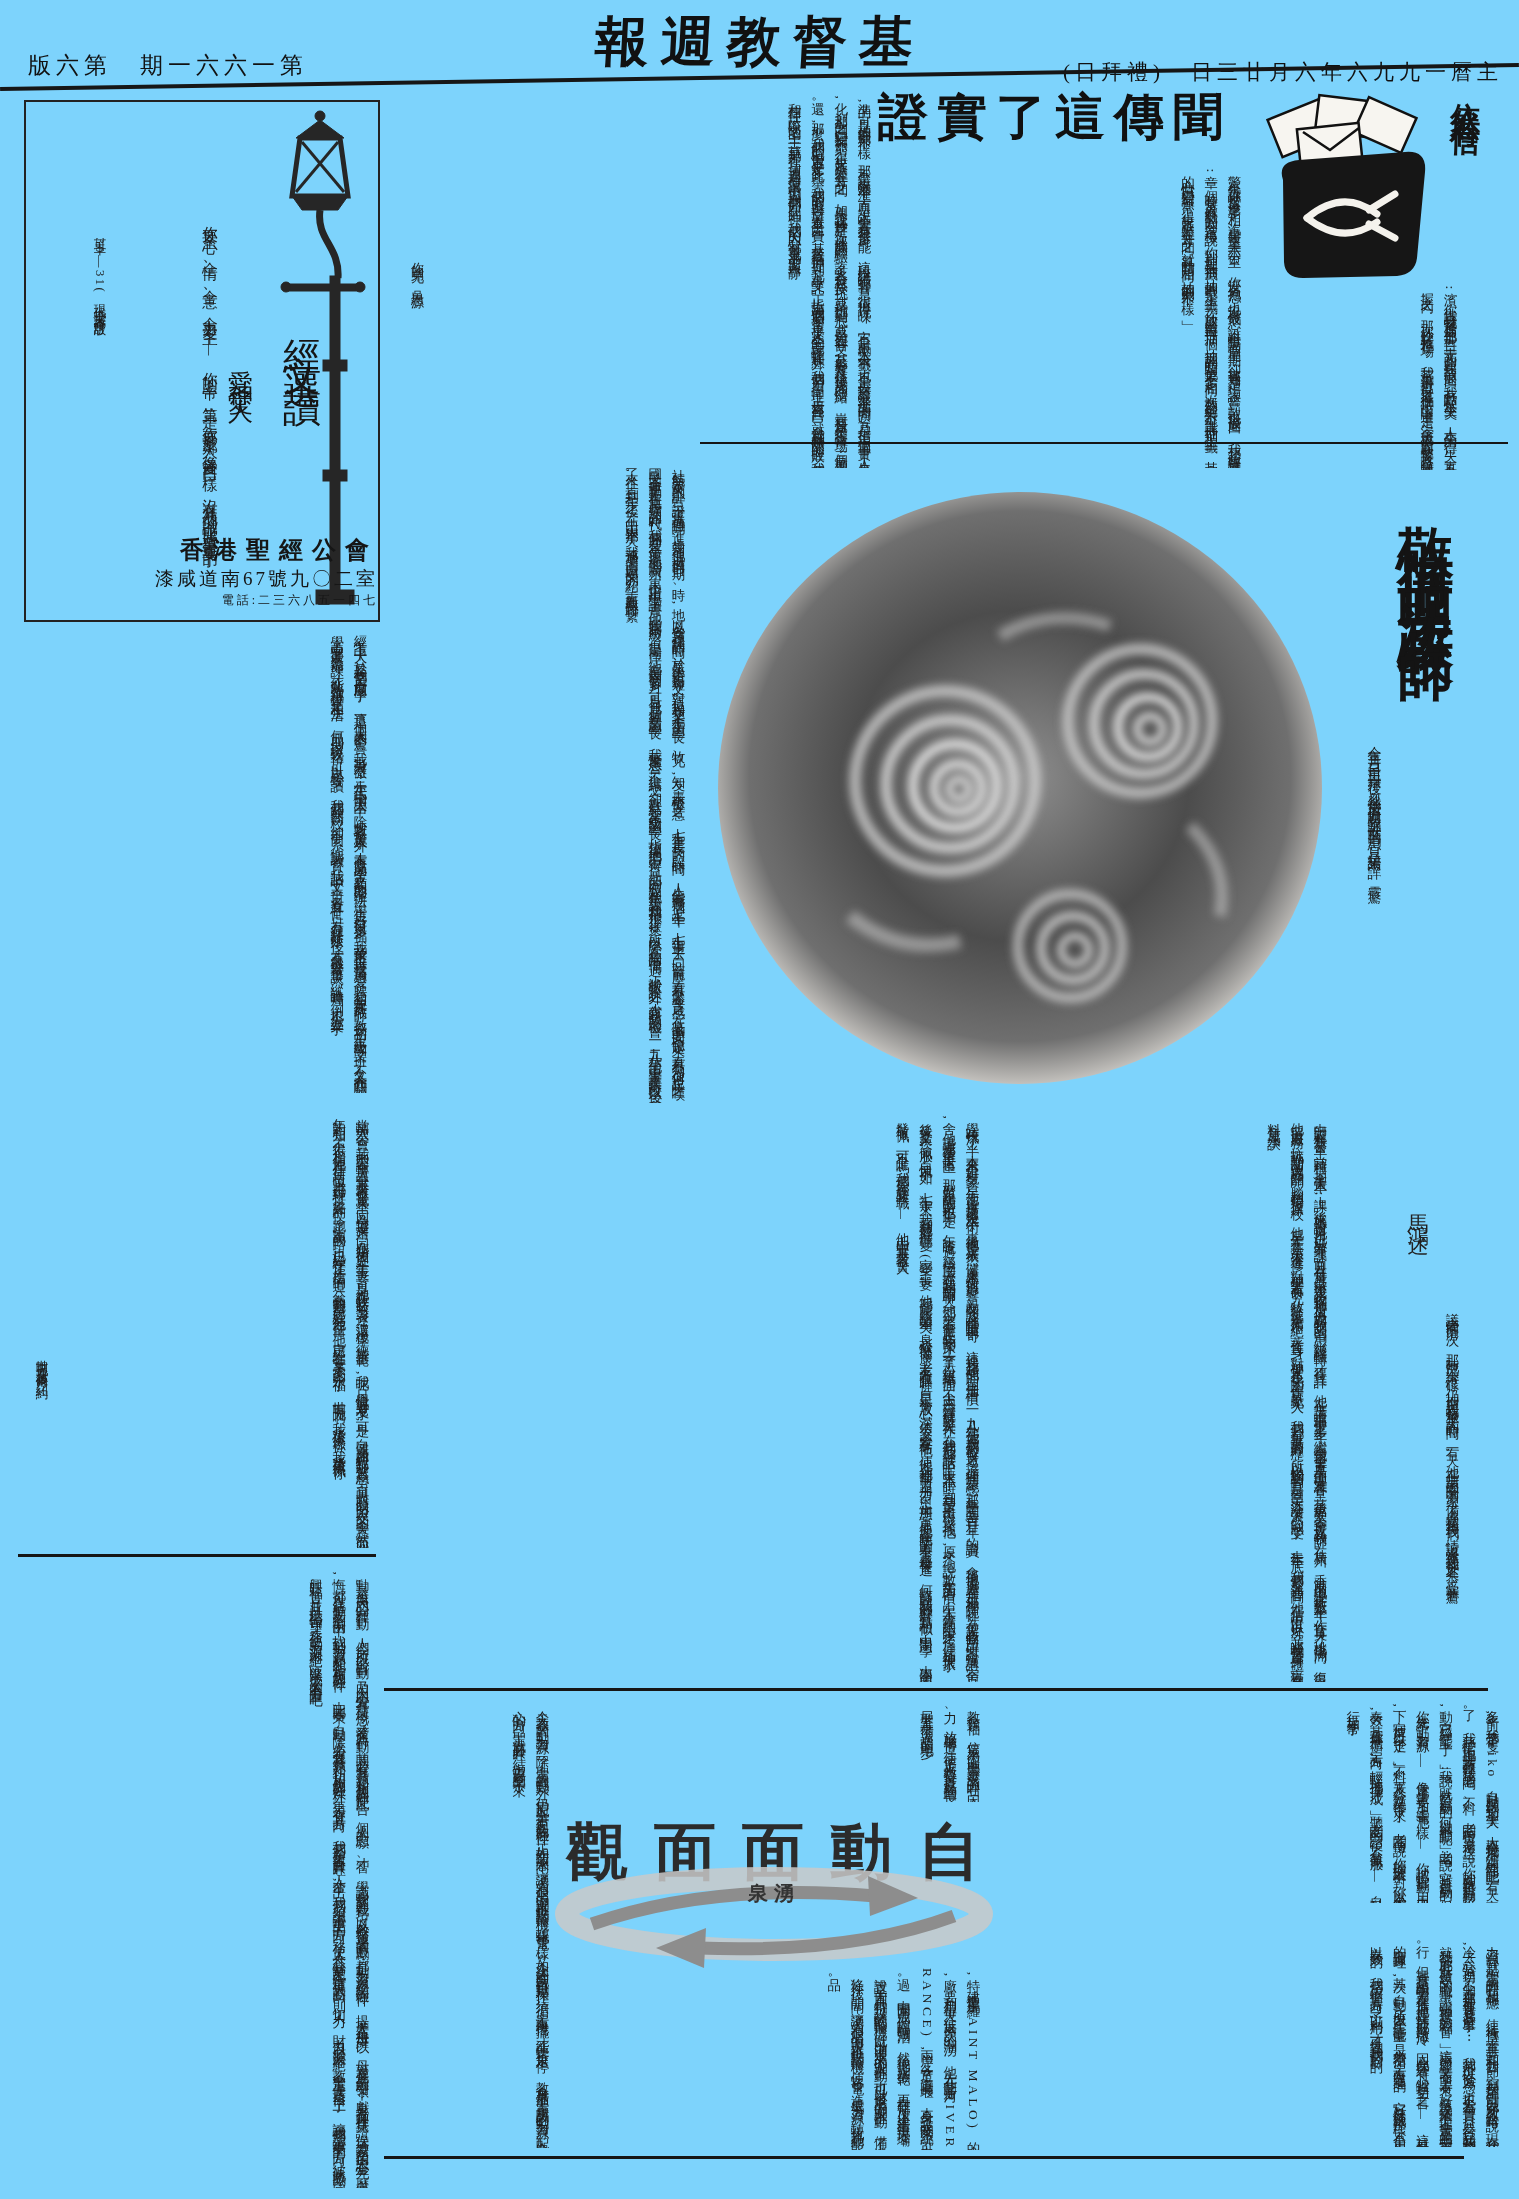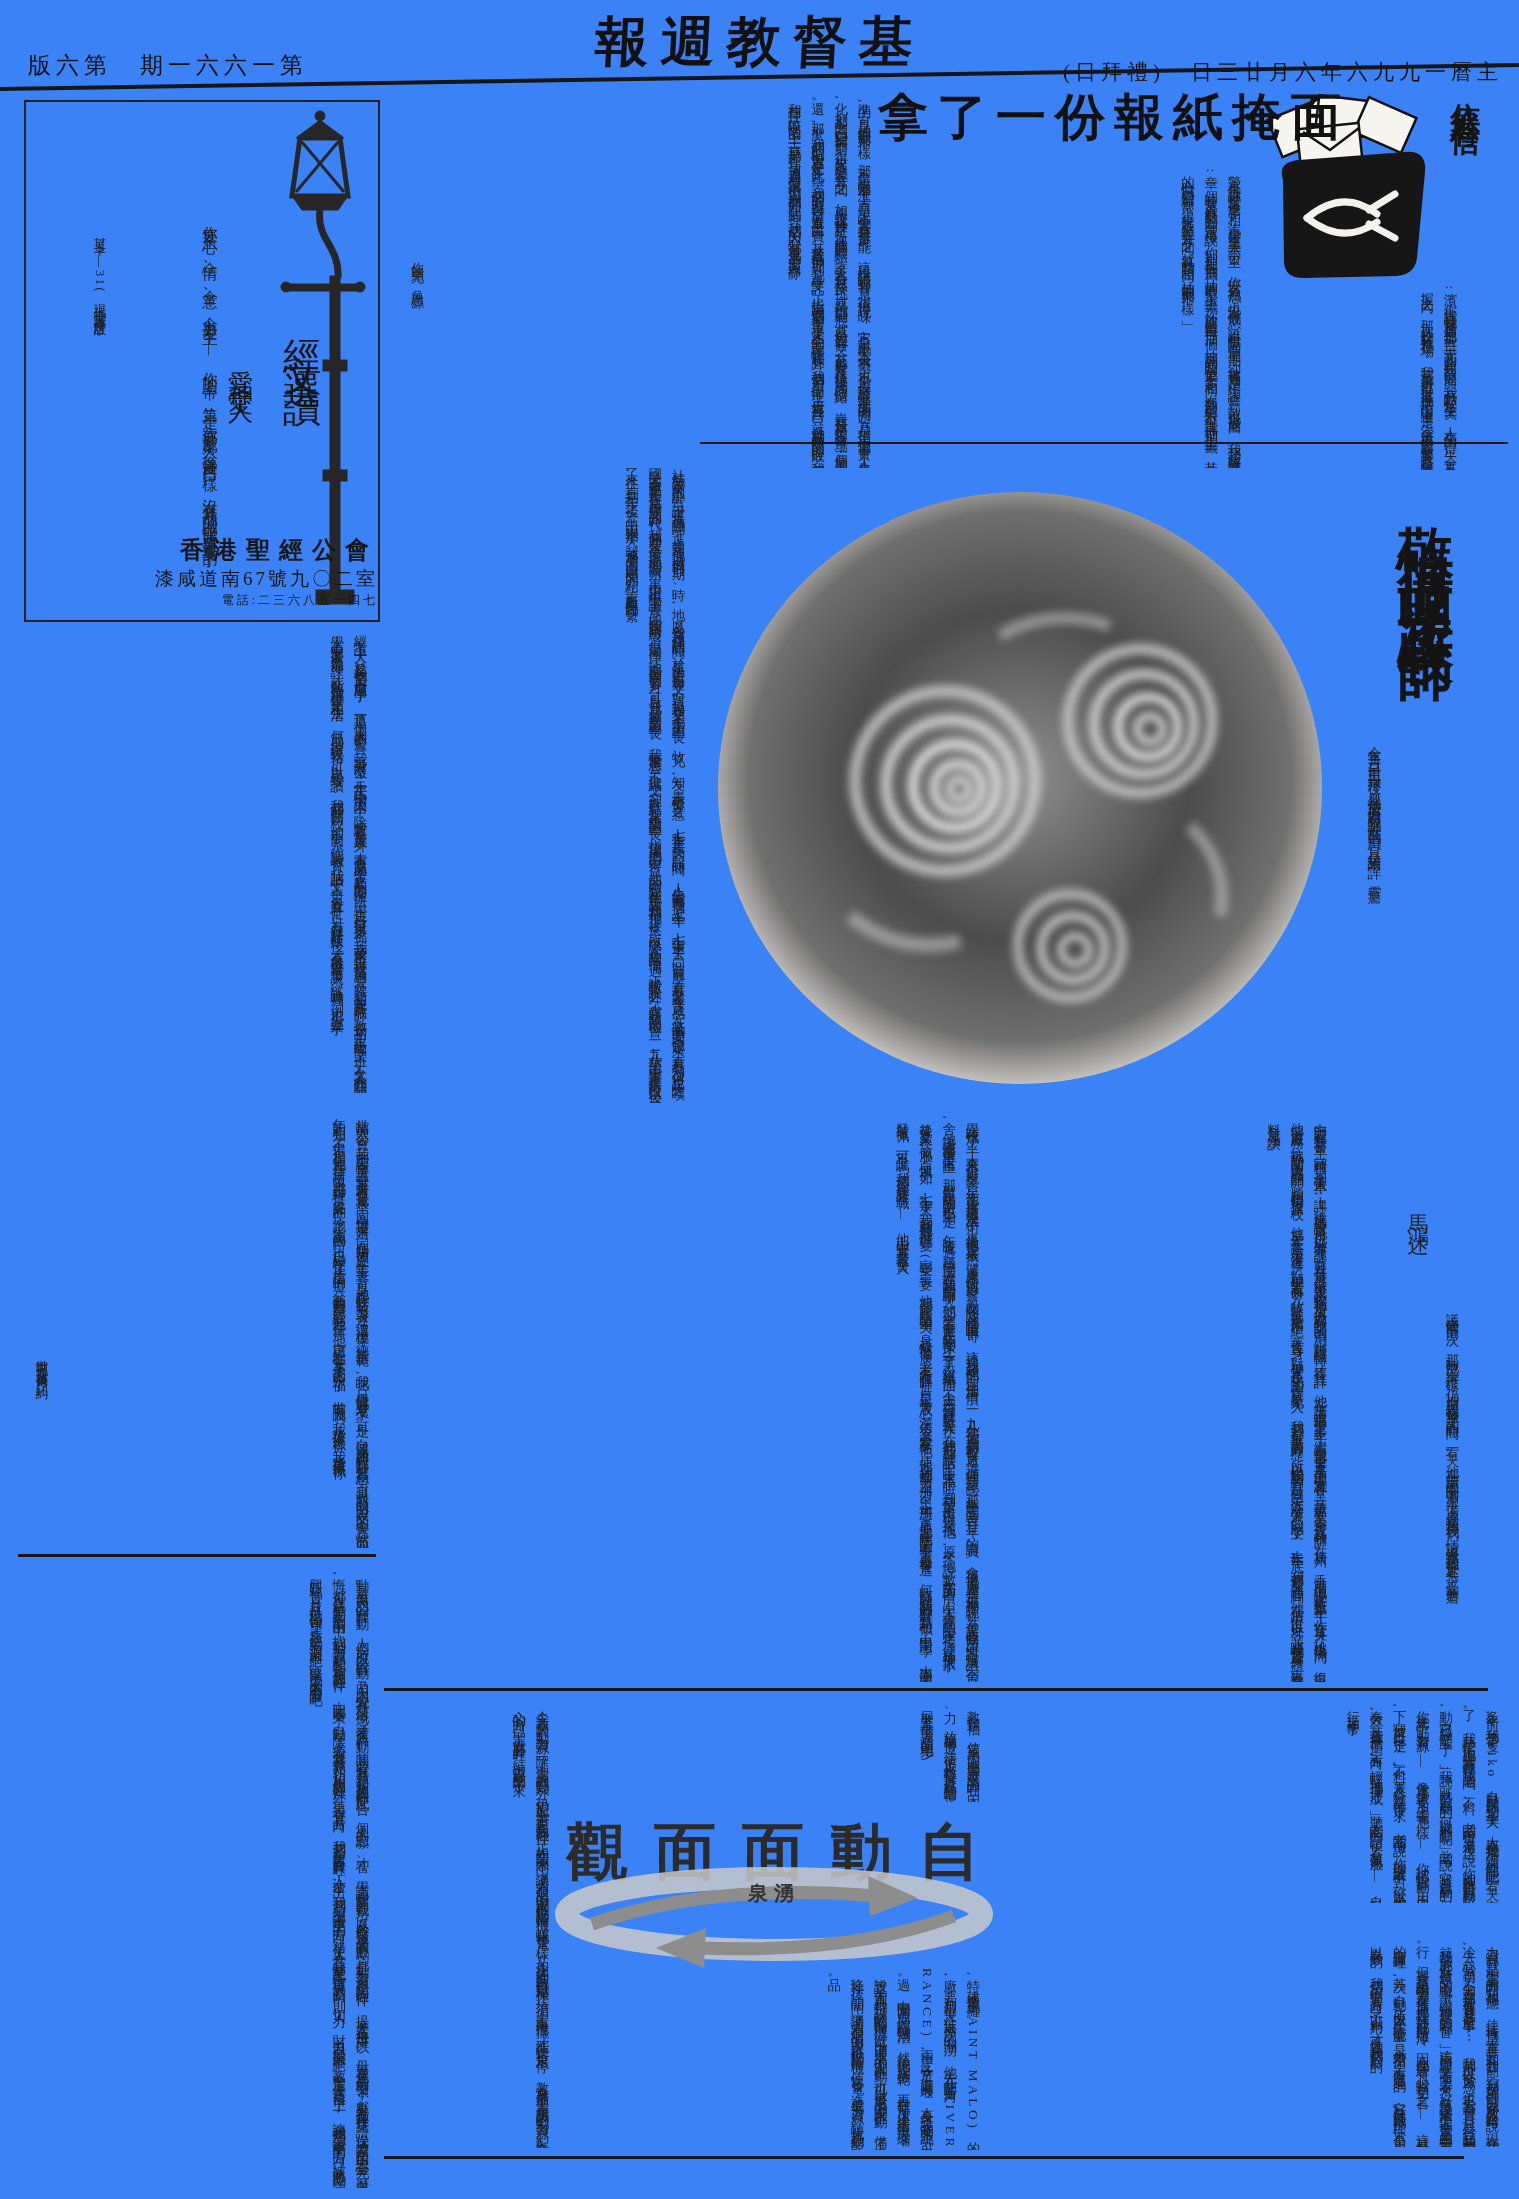--- a/index.html
+++ b/index.html
@@ -1,18 +1,18 @@
 <!DOCTYPE html>
 <html><head>
 <meta charset="utf-8">
 <style>
   html,body{margin:0;padding:0;background:#d8d5cf;}
   #page{
     position:relative;width:1519px;height:2199px;margin:0 auto;
-    background:#3b82f6;overflow:hidden;color:#1d1d1d;
+    background:#7dd3fc;overflow:hidden;color:#1d1d1d;
     font-family:"Liberation Serif","DejaVu Serif",serif;
   }
   .abs{position:absolute;}
   
   .v{
     position:absolute;writing-mode:vertical-rl;overflow:hidden;
     font-size:13.5px;letter-spacing:3.5px;line-height:1.72;
     color:#1d1d1d;text-align:justify;
   }
   .v.small{font-size:12.5px;letter-spacing:2.5px;}
@@ -107,21 +107,21 @@
     </g>
     <path d="M28,88 Q22,70 44,68 L150,60 Q172,58 170,80 L162,166 Q160,182 142,184 L48,186 Q30,186 29,170 Z" fill="#161616"></path>
     <g stroke="#f4f2ec" stroke-width="7" fill="none" stroke-linecap="round">
       <path d="M52,126 Q88,96 122,122"></path>
       <path d="M52,126 Q88,154 122,130"></path>
       <path d="M114,118 L140,102"></path>
       <path d="M114,132 L140,146"></path>
     </g>
   </svg>
 
-  <div class="headlineA" style="left:878px;top:84px;">拿了一份報紙掩面</div>
+  <div class="headlineA" style="left:878px;top:84px;">證實了這傳聞</div>
 
   <div class="v" style="left:1250px;top:282px;width:212px;height:188px;">濱:你告訴我警務處把那三百二十元的超速罰款退回,我有點啞然失笑。人生的一得一失,真不在我們掌握之內。那次抄牌我也在場。我駕車沿窩打老道往獅子山隧道走,浸會大學對面被警方路障截停,</div>
   <div class="v" style="left:940px;top:165px;width:306px;height:303px;">警察告訴你被雷達影了相,汽車超速至六十二公里。你沒有抱怨,也沒有惱怒,誰料事隔三個星期,卻被通知是一場誤會,罰款也被退回。我想起曾經讀過一篇文章:一個時常替人解籤的廟公這樣說:「你到廟裡去抽籤,抽的籤是上上籤,你放回籤筒再抽一個,抽籤的時間也差不多相同,次數卻絕對不可能再抽到上上籤。其實你當時的心情已變幻無常,得失起跌盡在方寸之間,就算時間相同,抽的籤卻不一樣。」</div>
   <div class="v" style="left:428px;top:92px;width:448px;height:376px;">準的,可是抽的籤卻不一樣。那不是說籤準不準,而是說人生實在有很多可能。這段說話很有智慧,很值得玩味。它不是鼓勵人去求籤,也不是去探討籤準不準的問題,乃是指出一個事實:人生是千變萬化,剎那之間已變幻無窮,得失起跌盡在方寸之間。如果說被抄牌是一次挫敗的經驗,許多人會忿然反抗,或是抗辯到底,或是自怨自艾,甚至影響及往後幾天的情緒。豈料原來是誤會一場,三個星期後罰款發還。那麼,我們的氣憤豈不是多此一舉,我們的亟亟自辯又豈不是白費?基督教信仰提到「凡事交託」,正指出我們要學習接受人生的荒謬性和意外;我們若用「常理」去規範自己,就會感到無限的挫敗;我們要仰望和信任一己際遇的上主,就是那在一切遭遇和境況中仍與我們同在的神,我們的內心就會充滿平安與寧靜。</div>
   <div class="sig" style="left:388px;top:252px;width:38px;height:130px;">你的弟兄　吳思源</div>
 
   <div class="rule" style="left:700px;top:442px;width:808px;height:2px;"></div>
 
   <div class="headlineB" style="left:1388px;top:482px;height:706px;">敬悼何世明法政牧師</div>
   <div class="authorB" style="left:1404px;top:1198px;height:100px;">馬鴻述</div>

